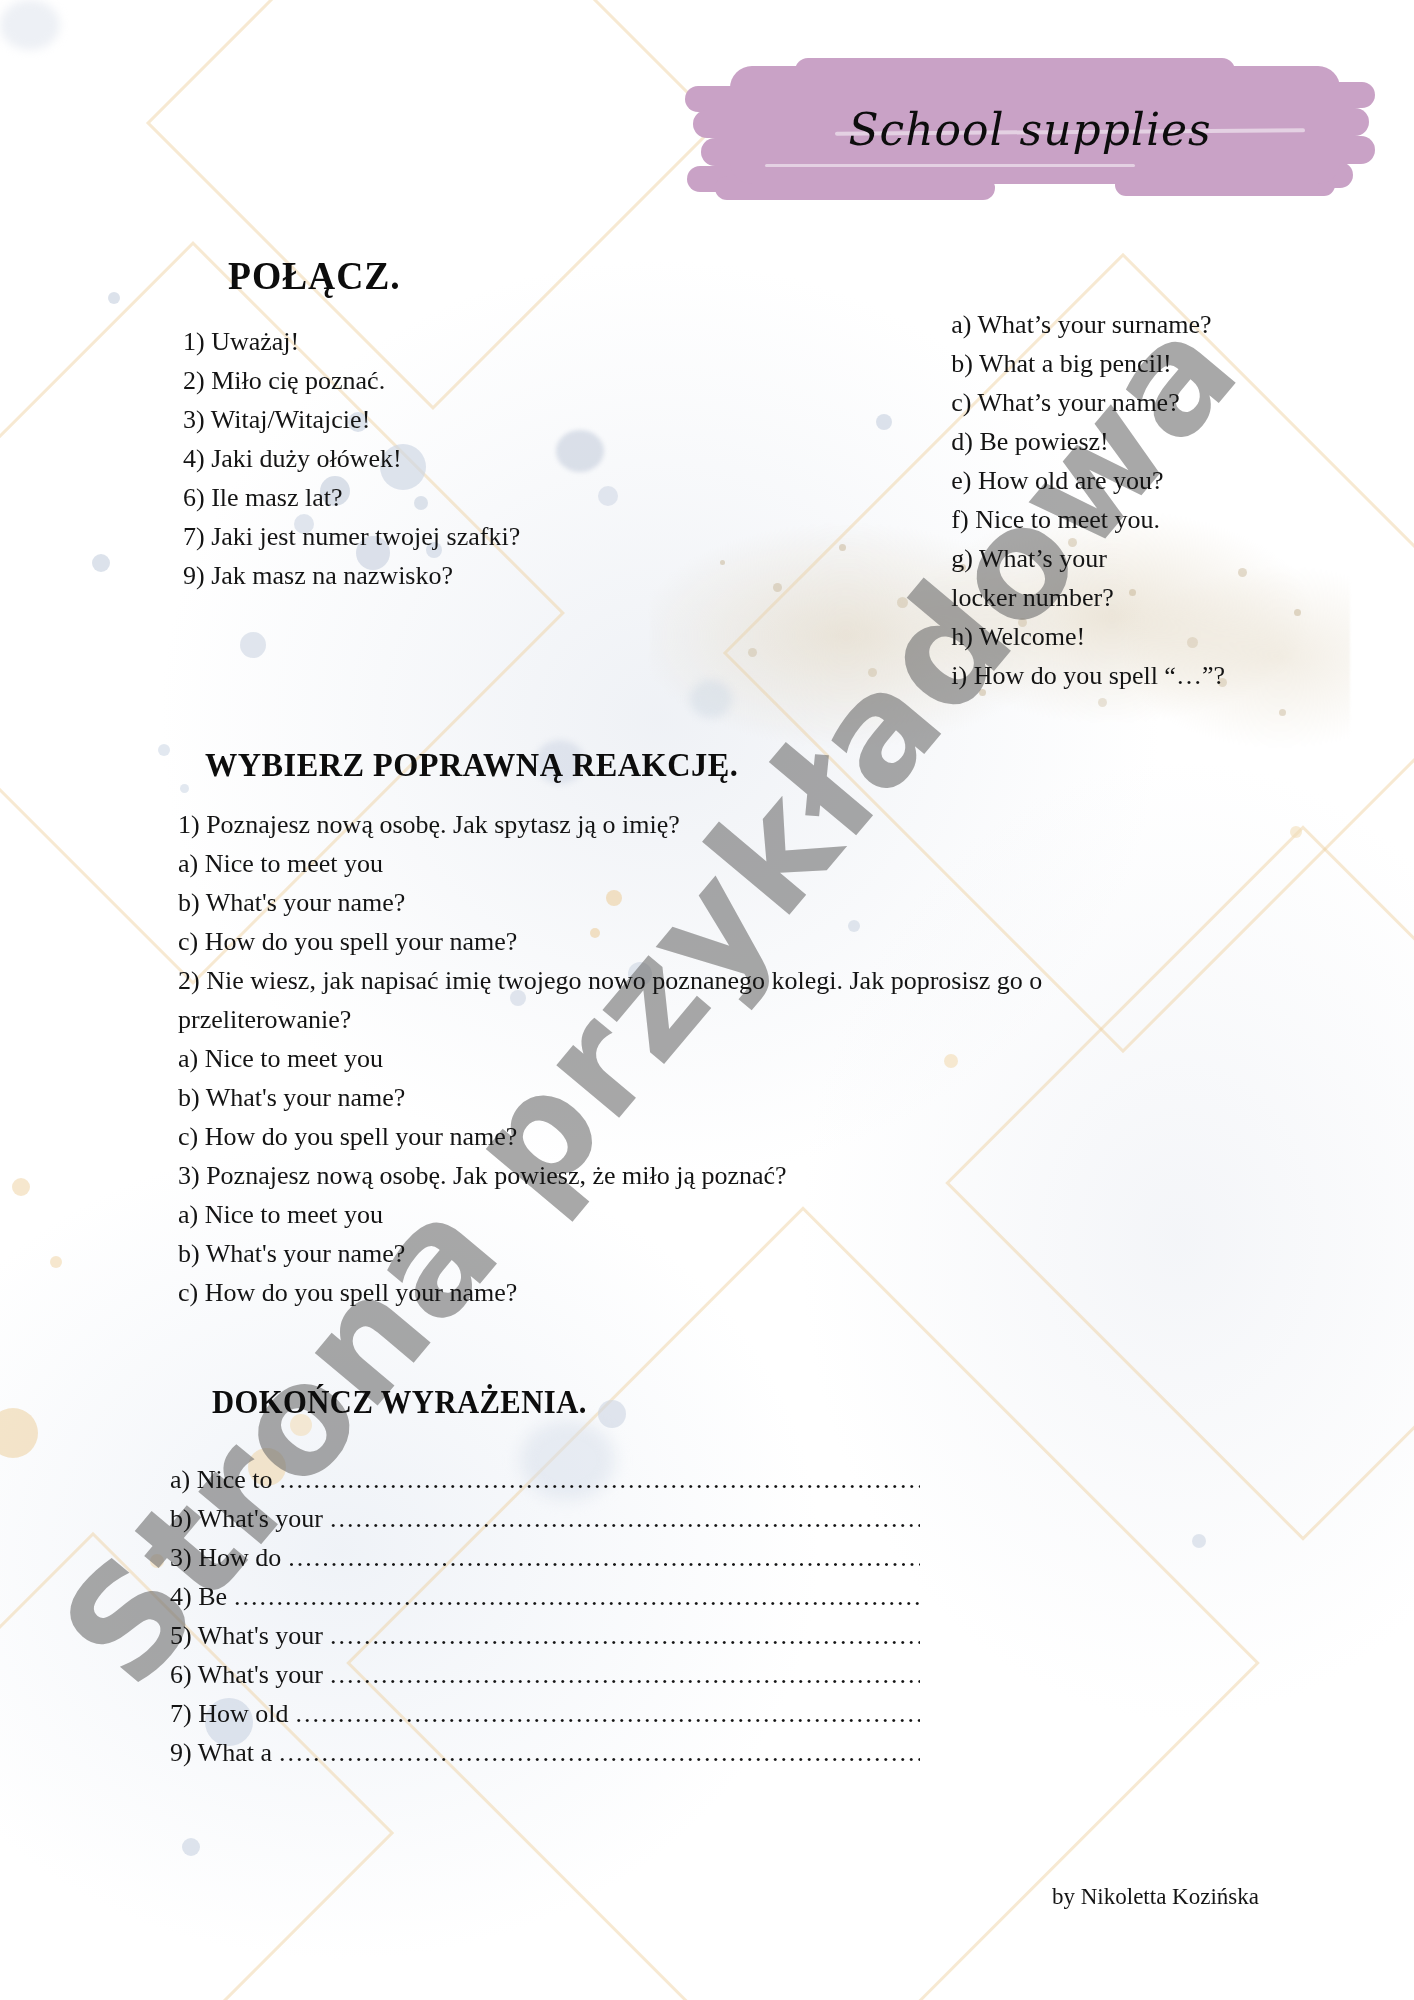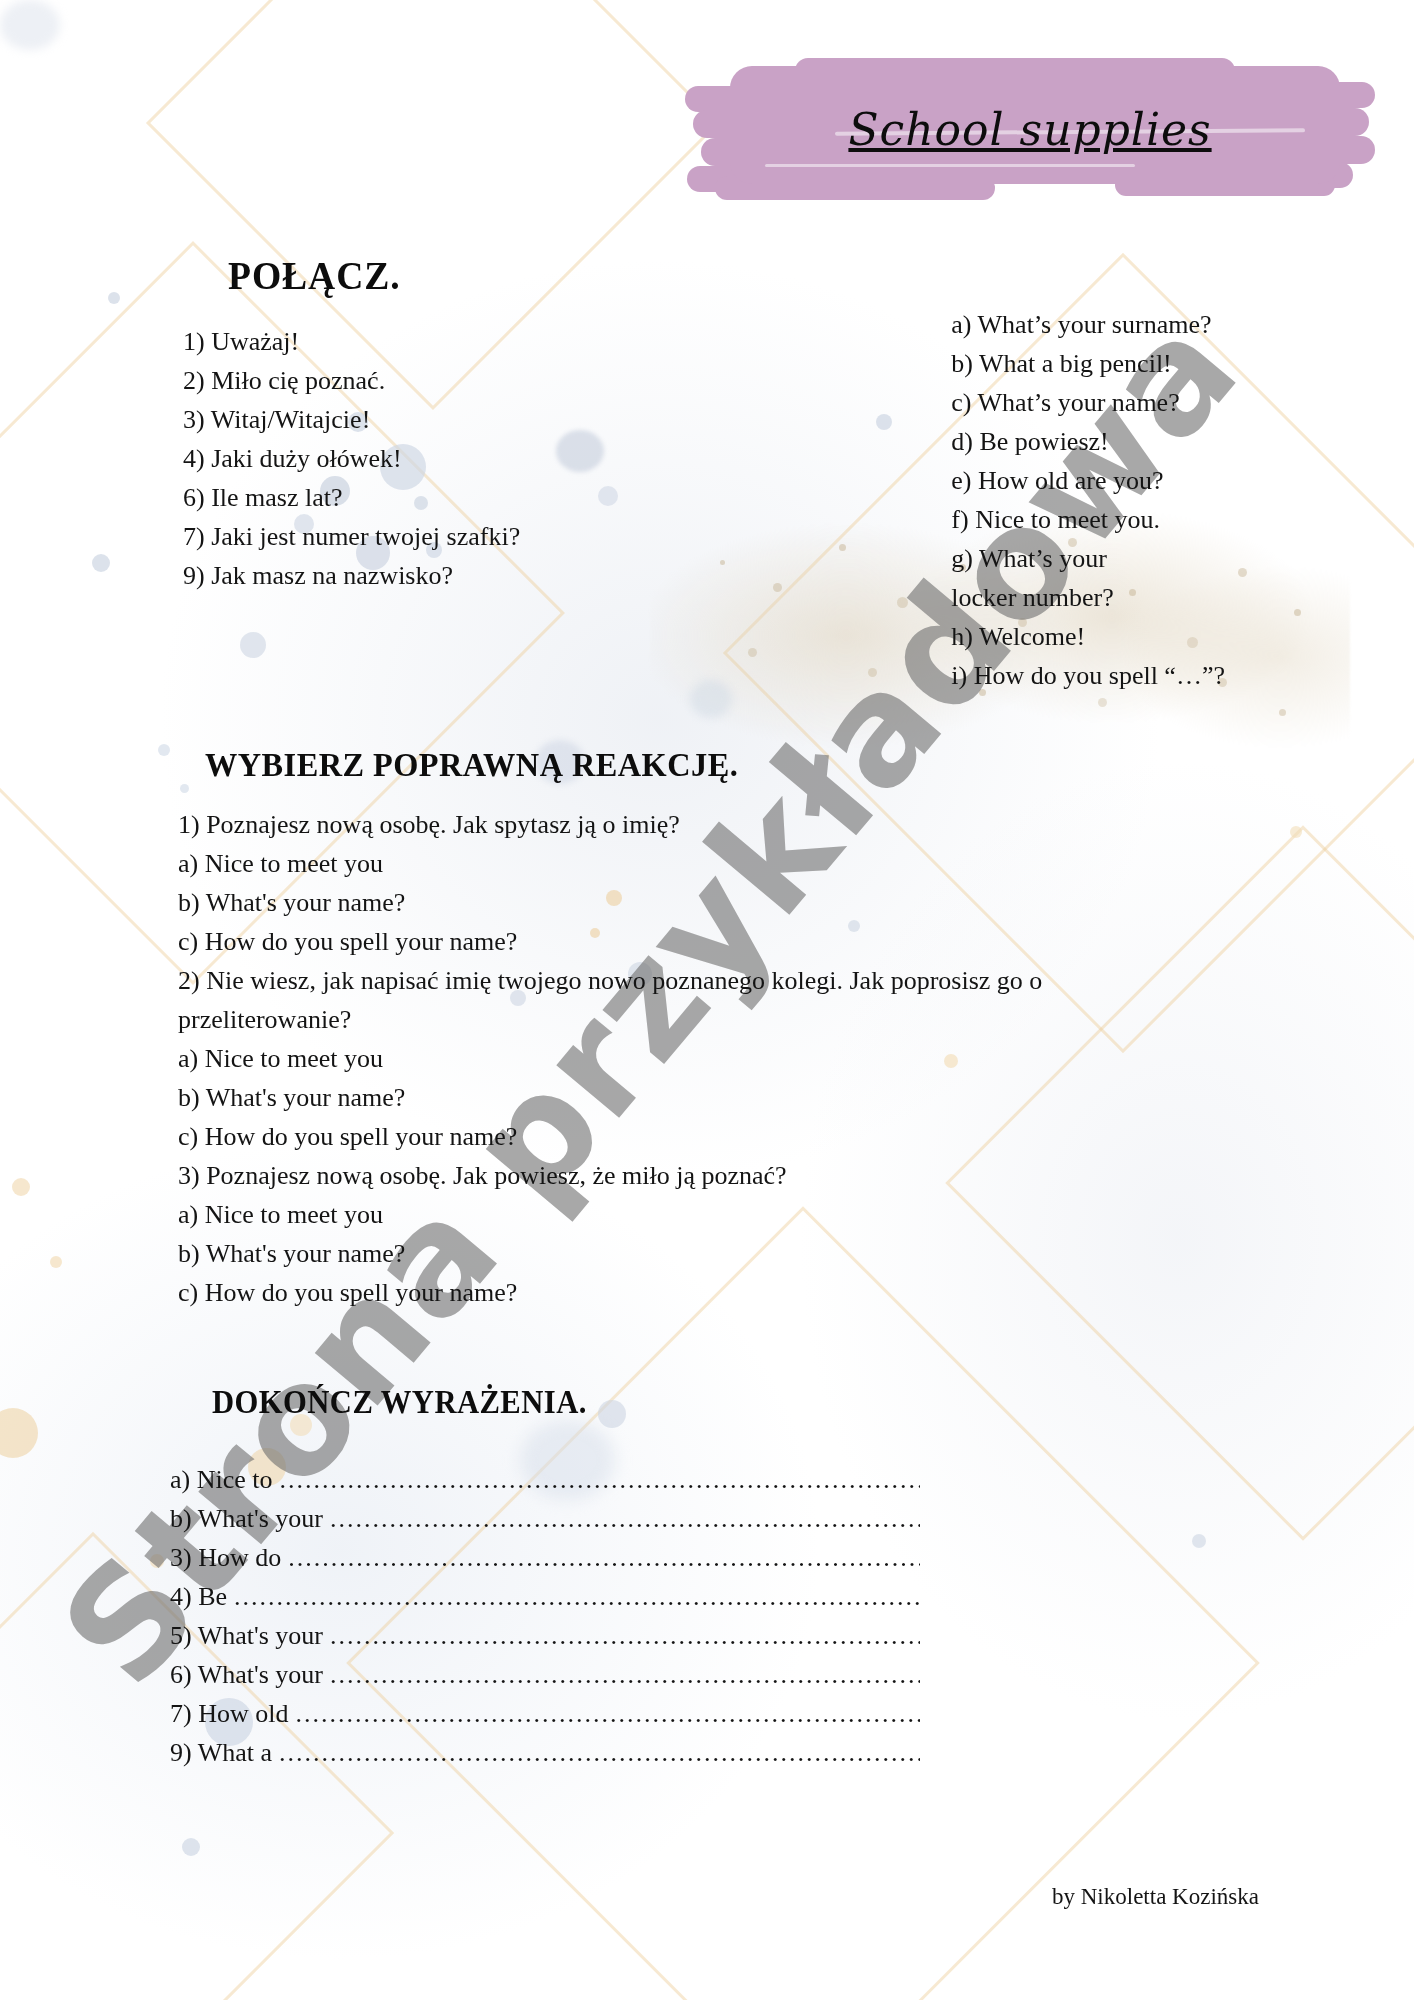--- a/index.html
+++ b/index.html
@@ -65,21 +65,21 @@
   .bp.fr2 { top:56px; right:6px; width:150px; height:28px; }
   .bp.fr3 { top:84px; right:0;   width:160px; height:28px; }
   .bp.fr4 { top:110px;right:22px;width:150px; height:26px; }
   .bp.fb  { bottom:0; left:30px; width:280px; height:24px; }
   .bp.fb2 { bottom:4px; right:40px; width:220px; height:22px; }
   .streak { position:absolute; background:rgba(255,255,255,0.5); border-radius:2px; }
   .st1 { top:78px; left:150px; right:70px; height:4px; transform:rotate(-0.4deg); }
   .st2 { top:112px; left:80px; right:240px; height:3px; }
   .brush h1 { margin:0; position:absolute; left:0; right:0; top:56px; text-align:center;
     font-family:"DejaVu Serif", serif; font-style:italic; font-weight:normal;
-    font-size:44px; line-height:1; letter-spacing:1px; color:#0d0d0d;text-decoration:underline; }
+    font-size:44px; line-height:1; letter-spacing:1px; color:#0d0d0d; }
 
   
   .sec-head { position:absolute; font-family:"Liberation Serif", serif; font-weight:bold;
     transform-origin:left center; color:#0d0d0d; white-space:nowrap; line-height:1.2; }
   .head-match    { left:228px; top:252px;  font-size:40px; transform:scaleX(0.94); letter-spacing:1px; }
   .head-choose   { left:205px; top:745px;  font-size:34px; transform:scaleX(0.95); letter-spacing:0.5px; }
   .head-complete { left:212px; top:1382px; font-size:34px; transform:scaleX(0.90); letter-spacing:0.5px; }
 
   
   .list { position:absolute; font-size:26px; line-height:39px; white-space:nowrap; }

